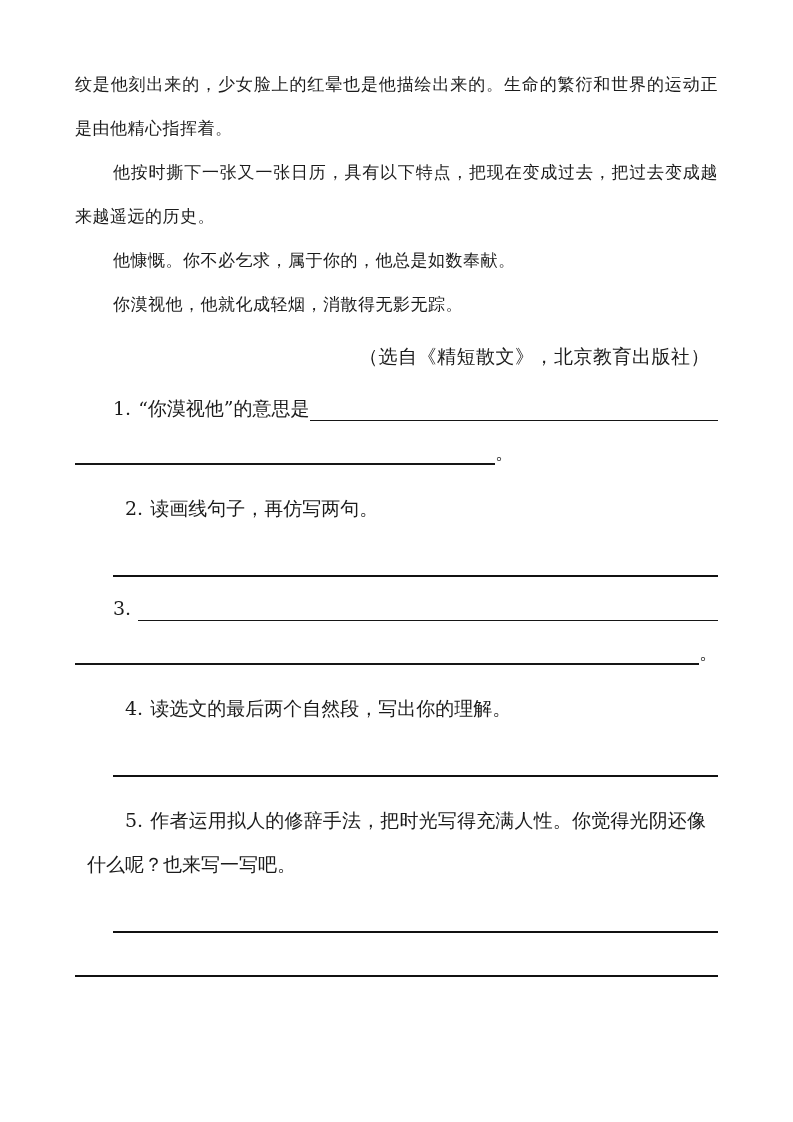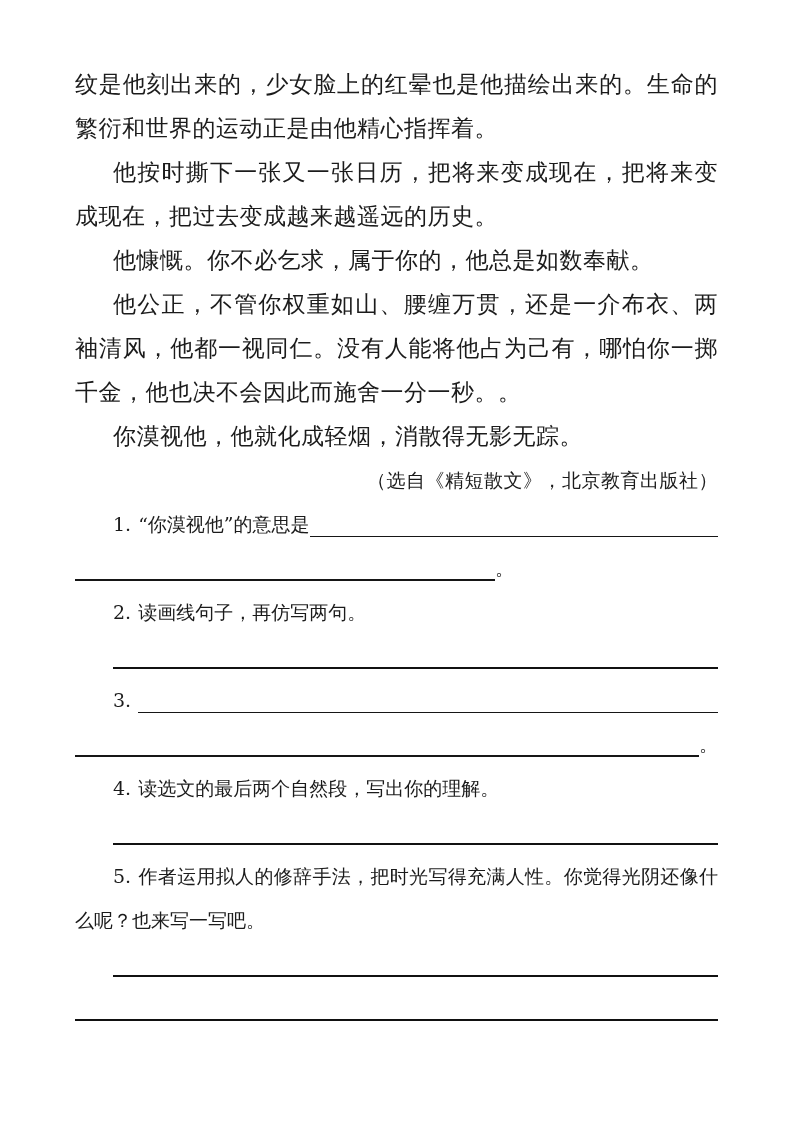--- a/index.html
+++ b/index.html
@@ -14,37 +14,37 @@
     font-family: "DejaVu Serif", "Liberation Serif", serif;
     color: #1b1b1b;
   }
   .sheet {
     padding: 62px 75px 0 75px;
     width: 643px;
   }
   
   .para {
     margin: 0;
-    font-size: 23px;
+    font-size: 17px;
     line-height: 44px;
     text-align: justify;
     text-indent: 38px;
     letter-spacing: 0.5px;
   }
   .para.no-indent { text-indent: 0; }
   .attribution {
-    margin: 0;
+    margin: 8px;
     font-size: 19px;
     line-height: 44px;
     text-align: right;
     letter-spacing: 0.5px;
   }
   
   .q-text {
-    margin: 0;
+    margin: 12px;
     font-size: 19px;
     line-height: 44px;
     text-align: justify;
     text-indent: 38px;
   }
   .qnum { margin-right: 7px; }
   .qrow {
     display: flex;
     align-items: baseline;
     height: 44px;
@@ -79,23 +79,22 @@
     border-bottom: 2px solid #111111;
   }
   .ans-line.indent::after { left: 38px; }
 </style>
 </head>
 <body>
 
 <div class="sheet">
 
   <p class="para no-indent">纹是他刻出来的，少女脸上的红晕也是他描绘出来的。生命的繁衍和世界的运动正是由他精心指挥着。</p>
-  <p class="para">他按时撕下一张又一张日历，把将来变成现在，把将来变成现在，把过去变成越来越遥远的历史。</p>
+  <p class="para">他按时撕下一张又一张日历，具有以下特点，把现在变成过去，把过去变成越来越遥远的历史。</p>
   <p class="para">他慷慨。你不必乞求，属于你的，他总是如数奉献。</p>
-  <p class="para">他公正，不管你权重如山、腰缠万贯，还是一介布衣、两袖清风，他都一视同仁。没有人能将他占为己有，哪怕你一掷千金，他也决不会因此而施舍一分一秒。。</p>
   <p class="para">你漠视他，他就化成轻烟，消散得无影无踪。</p>
   <p class="attribution">（选自《精短散文》，北京教育出版社）</p>
 
   <div class="qrow indent">
     <span class="qnum">1.</span>
     <span>“你漠视他”的意思是</span>
     <span class="blank grow3"></span>
     <span class="blank grow1"></span>
   </div>
   <div class="qrow">

